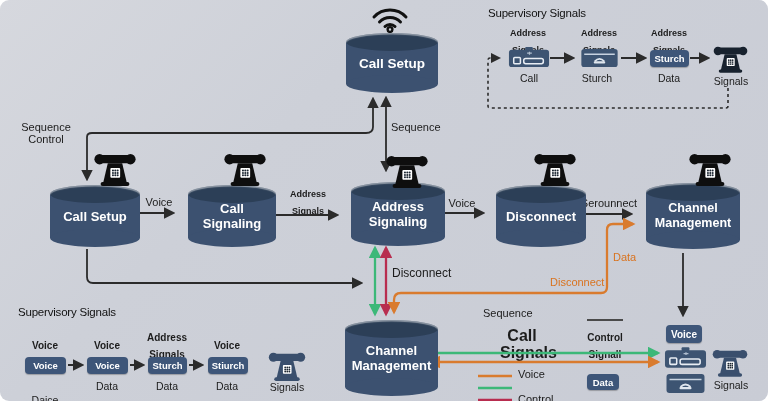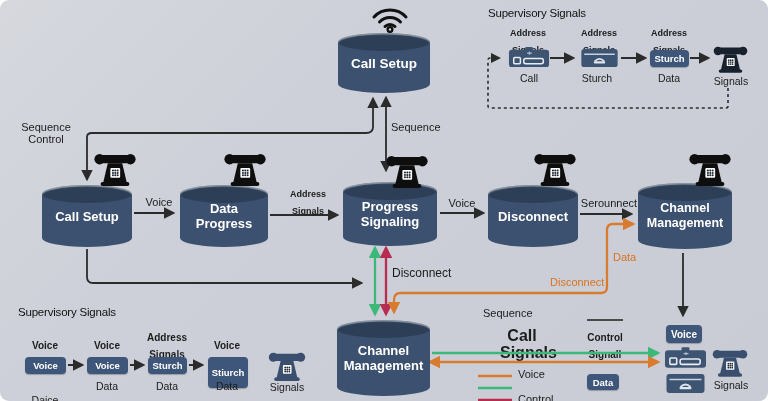--- a/index.html
+++ b/index.html
@@ -3,21 +3,21 @@
 <meta charset="utf-8">
 <style>
   html,body{margin:0;padding:0;background:#fff;font-family:"Liberation Sans",sans-serif;}
   #stage{position:relative;width:768px;height:401px;overflow:hidden;border-radius:9px;
          background:linear-gradient(135deg,#d6d8de 0%,#cdd0d8 35%,#c9ccd5 100%);}
   .abs{position:absolute;}
   .lbl{position:absolute;color:#1c1c1c;font-size:11px;font-weight:400;line-height:11.5px;}
   .lbl-c{text-align:center;}
   .hdg{position:absolute;color:#111;font-size:11.5px;font-weight:normal;letter-spacing:-.2px;}
   .cyl{position:absolute;background:#3c5170;color:#fff;font-weight:bold;
-       display:flex;align-items:center;justify-content:center;text-align:center;}
+       display:flex;align-items:center;justify-content:center;text-align:center;margin-left:8px;}
   .cyl::before{content:"";position:absolute;left:0;right:0;top:-9px;height:18px;border-radius:50%;
        background:#2c3f57;box-shadow:inset 0 1.5px 1px rgba(255,255,255,.45);}
   .cyl::after{content:"";position:absolute;left:0;right:0;bottom:-9px;height:18px;border-radius:50%;
        background:inherit;}
   .cyl span{position:relative;z-index:1;line-height:15px;}
   .pill{position:absolute;background:#3e5679;color:#fff;font-size:9.5px;font-weight:bold;
         border-radius:4px;display:flex;align-items:center;justify-content:center;
         box-shadow:0 1px 1px rgba(0,0,0,.25);}
   .sm{font-size:9px;font-weight:600;line-height:17px;}
   svg.ovl{position:absolute;left:0;top:0;z-index:1;}
@@ -166,24 +166,24 @@
       <use href="#phone" fill="#0e0e0e"></use>
     </svg>
   <svg class="abs icon" style="left:687px;top:151px" width="46" height="35">
       <use href="#phone" fill="#0e0e0e"></use>
     </svg>
 
   <div class="cyl node" style="left:42px;top:194px;width:90px;height:44px;font-size:13px">
       <span>Call Setup</span>
     </div>
   <div class="cyl node" style="left:180px;top:194px;width:88px;height:44px;font-size:13px">
-      <span style="width:62px">Data Progress</span>
+      <span style="width:62px">Call Signaling</span>
     </div>
   <div class="cyl node" style="left:343px;top:191px;width:94px;height:46px;font-size:13px">
-      <span style="width:70px">Progress Signaling</span>
+      <span style="width:70px">Address Signaling</span>
     </div>
   <div class="cyl node" style="left:488px;top:194px;width:90px;height:44px;font-size:13px">
       <span>Disconnect</span>
     </div>
   <div class="cyl node" style="left:638px;top:192px;width:94px;height:48px;font-size:12.5px">
       <span style="width:88px">Channel Management</span>
     </div>
 
   <div class="lbl lbl-c" style="left:138px;top:197px;width:42px">Voice</div>
   <div class="lbl lbl-c sm" style="left:283px;top:186px;width:50px">Address Signals</div>
@@ -201,21 +201,21 @@
   <div class="lbl lbl-c sm" style="left:205px;top:337px;width:44px;font-size:10px">Voice</div>
   <div class="pill" style="left:25px;top:357px;width:41px;height:17px">
       <span>Voice</span>
     </div>
   <div class="pill" style="left:87px;top:357px;width:41px;height:17px">
       <span>Voice</span>
     </div>
   <div class="pill" style="left:148px;top:357px;width:39px;height:17px">
       <span>Sturch</span>
     </div>
-  <div class="pill" style="left:208px;top:357px;width:40px;height:31px">
+  <div class="pill" style="left:208px;top:357px;width:40px;height:17px">
       <span>Stiurch</span>
     </div>
   <div class="lbl lbl-c" style="left:23px;top:395px;width:44px;font-size:10.5px">Daice</div>
   <div class="lbl lbl-c" style="left:85px;top:381px;width:44px;font-size:10.5px">Data</div>
   <div class="lbl lbl-c" style="left:145px;top:381px;width:44px;font-size:10.5px">Data</div>
   <div class="lbl lbl-c" style="left:205px;top:381px;width:44px;font-size:10.5px">Data</div>
   <svg class="abs icon" style="left:267px;top:350px" width="40" height="31">
       <use href="#phone" fill="#3a4f6d"></use>
     </svg>
   <div class="lbl lbl-c" style="left:264px;top:382px;width:46px;font-size:10.5px">Signals</div>

